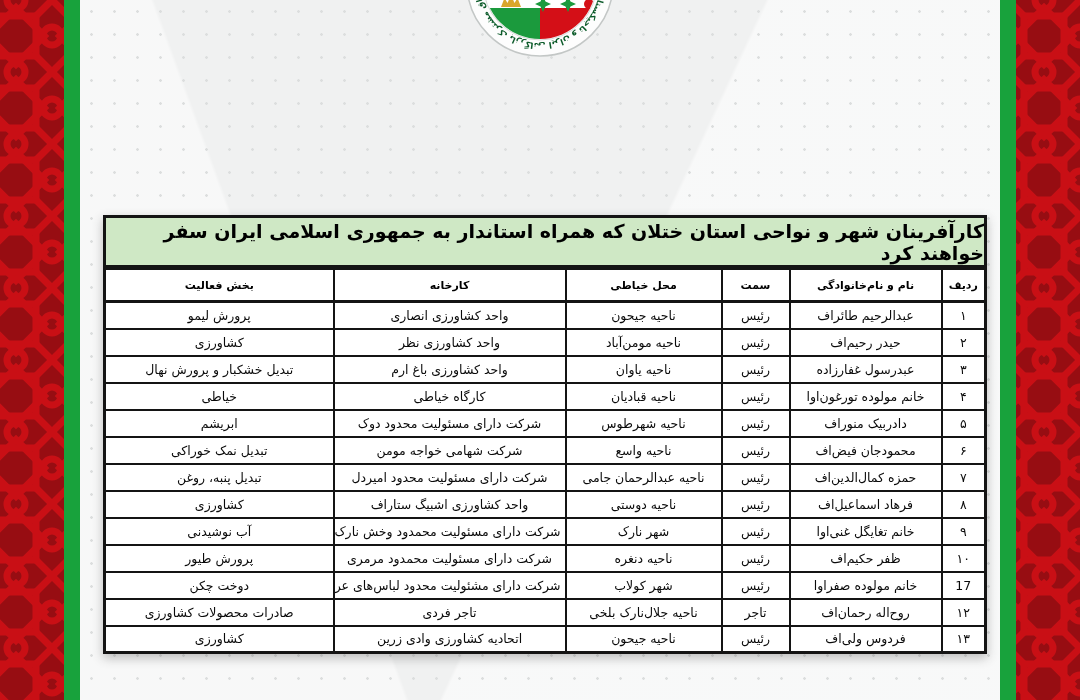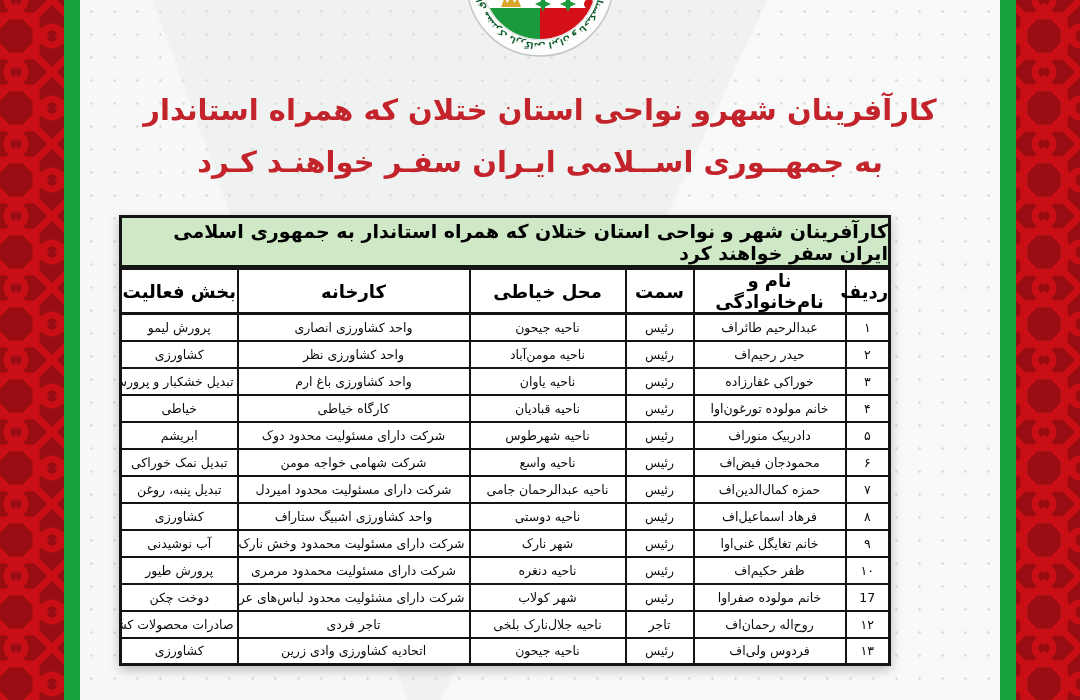--- a/index.html
+++ b/index.html
@@ -25,29 +25,29 @@
       linear-gradient(250deg, rgba(255,255,255,0) 72%, rgba(255,255,255,0.5) 72.3%);
     background-size: 23px 23px, auto, auto;
   }
 
   .logo-wrap { position:absolute; left:385px; top:0; width:150px; height:58px; overflow:hidden; }
   .logo-wrap svg { position:absolute; left:0; top:-92px; }
 
   .title { position:absolute; left:0; right:0; top:84px; text-align:center; direction:rtl;
            color:var(--accent-red, #c3232a); font-weight:bold; font-size:29px; line-height:52px; }
 
-  .panel { position:absolute; left:39px; top:215px; width:772px;
+  .panel { position:absolute; left:23px; top:215px; width:884px;
            box-shadow:0 4px 10px rgba(50,50,50,.30); background:#fff; }
   .caption { border:3px solid #141414; background:var(--caption-green, #cfe8c5);
              height:53px; display:flex; align-items:center; justify-content:center;
              direction:rtl; font-weight:bold; font-size:19px; color:#000; }
   table { width:100%; border-collapse:collapse; table-layout:fixed; direction:rtl;
           background:#fff; border:3px solid #141414; margin-top:-1px; }
   th { border:2px solid #141414; border-bottom-width:3px; height:33px;
-       font-size:18px; font-weight:bold; text-align:center; }
+       font-size:11px; font-weight:bold; text-align:center; }
   td { border:2px solid #141414; height:27px; font-size:12.5px; text-align:center;
        padding:0 4px; white-space:nowrap; overflow:hidden; color:#0a0a0a; }
   .c-num     { width:44px;  }
   .c-name    { width:152px; }
   .c-pos     { width:68px;  }
   .c-res     { width:156px; }
   .c-fact    { width:232px; }
   .c-sect    { width:auto;  }
 </style>
 </head>
@@ -114,24 +114,20 @@
           <path d="M78,88 l2.5,5.5 5.5,2.5 -5.5,2.5 -2.5,5.5 -2.5,-5.5 -5.5,-2.5 5.5,-2.5 z" fill="#1b9a3d"></path>
           <path d="M103,88 l2.5,5.5 5.5,2.5 -5.5,2.5 -2.5,5.5 -2.5,-5.5 -5.5,-2.5 5.5,-2.5 z" fill="#1b9a3d"></path>
           <circle cx="124" cy="96" r="5" fill="#d40f17"></circle>
         </g>
         <text font-size="8.5" font-weight="bold" fill="#0c5b2a" letter-spacing="0.5">
           <textPath href="#ringPath" startOffset="50%" text-anchor="middle">اتاق مشترک بازرگانی ایران و تاجیکستان</textPath>
         </text>
       </svg>
     </div>
 
-    <div class="title">
-      <div>کارآفرینان شهرو نواحی استان ختلان که همراه استاندار</div>
-      <div>به جمهــوری اســلامی ایـران سفـر خواهنـد کـرد</div>
-    </div>
 
     <div class="panel">
       <div class="caption">کارآفرینان شهر و نواحی استان ختلان که همراه استاندار به جمهوری اسلامی ایران سفر خواهند کرد</div>
       <table>
         <colgroup>
           <col class="c-num">
             <col class="c-name">
             <col class="c-pos">
           <col class="c-res">
             <col class="c-fact">
@@ -161,21 +157,21 @@
     <td>۲</td>
     <td>حیدر رحیم‌اف</td>
     <td>رئیس</td>
     <td>ناحیه مومن‌آباد</td>
     <td>واحد کشاورزی نظر</td>
     <td>کشاورزی</td>
   </tr>
 
   <tr>
     <td>۳</td>
-    <td>خوراکی غفارزاده</td>
+    <td>عبدرسول غفارزاده</td>
     <td>رئیس</td>
     <td>ناحیه یاوان</td>
     <td>واحد کشاورزی باغ ارم</td>
     <td>تبدیل خشکبار و پرورش نهال</td>
   </tr>
 
   <tr>
     <td>۴</td>
     <td>خانم مولوده تورغون‌اوا</td>
     <td>رئیس</td>

